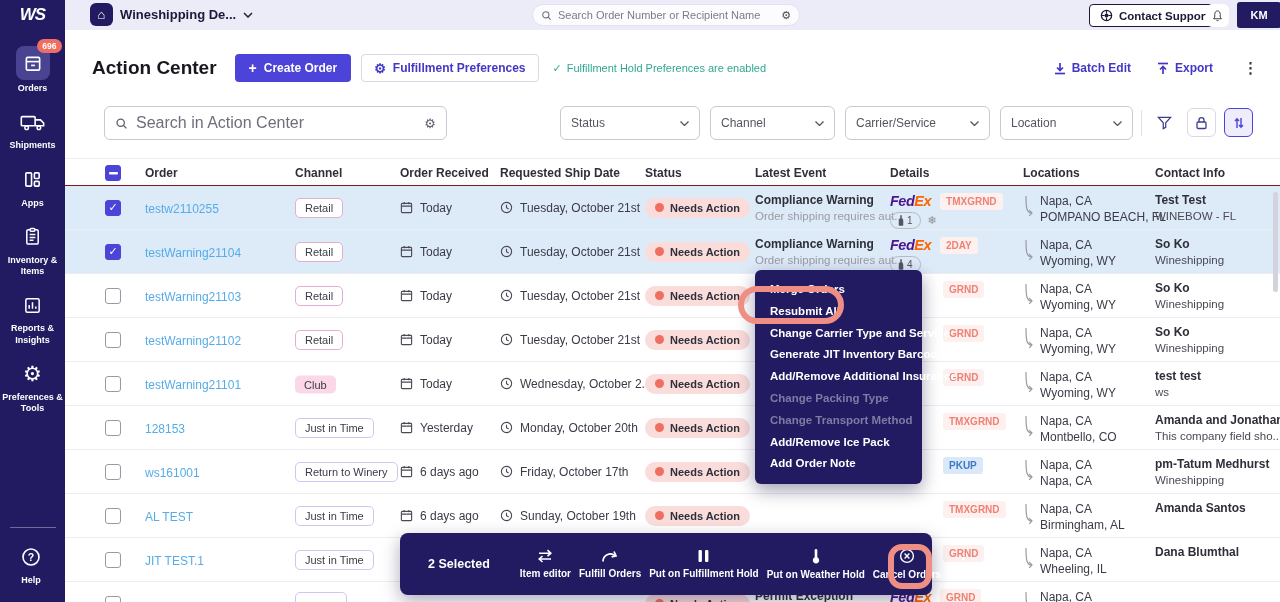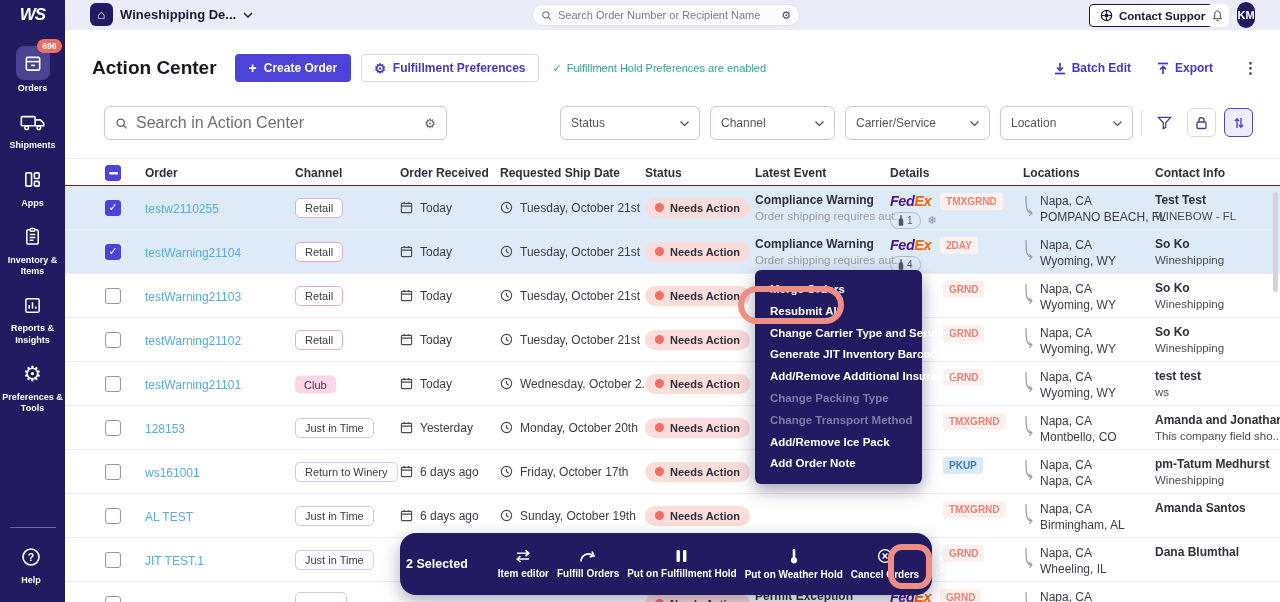--- a/index.html
+++ b/index.html
@@ -22,21 +22,21 @@
   
   .topbar { position:absolute; left:65px; top:0; width:1215px; height:30px; background:var(--topbar,#ecebf8); z-index:4; }
   .workspace { position:absolute; left:25px; top:3px; display:flex; align-items:center; gap:7px; cursor:pointer; }
   .home-sq { width:23px; height:23px; background:var(--navy,#221b61); border-radius:6px; display:flex; align-items:center; justify-content:center; color:#fff; font-size:13px; }
   .ws-name { font-size:13px; font-weight:bold; color:#1d1838; }
   .top-search { position:absolute; left:467px; top:4px; width:268px; height:22px; background:#fcfcfe; border:1px solid #e2e1ef; border-radius:12px; display:flex; align-items:center; padding:0 8px; gap:6px; color:#6f6f7c; }
   .top-search input { border:none; outline:none; background:transparent; flex:1; font-size:11px; color:#444; font-family:"Liberation Sans",sans-serif; }
   .top-search input::placeholder { color:#7c7c89; }
   .btn-contact { position:absolute; left:1024px; top:4px; height:23px; background:#fff; border:1.5px solid #1d1838; border-radius:4px; display:flex; align-items:center; gap:6px; padding:0 10px; font-size:11.5px; font-weight:bold; color:#1d1838; cursor:pointer; }
   .bell-btn { position:absolute; left:1141px; top:4px; width:23px; height:23px; background:#fff; border-radius:6px; display:flex; align-items:center; justify-content:center; cursor:pointer; }
-  .avatar { position:absolute; left:1172px; top:2px; width:18px; height:26px; background:var(--navy,#221b61); border-radius:12px; color:#fff; font-size:11px; font-weight:bold; display:flex; align-items:center; justify-content:center; cursor:pointer; }
+  .avatar { position:absolute; left:1172px; top:2px; width:44px; height:26px; background:var(--navy,#221b61); border-radius:3px; color:#fff; font-size:11px; font-weight:bold; display:flex; align-items:center; justify-content:center; cursor:pointer; }
 
   
   .page { position:absolute; left:65px; top:28px; width:1215px; height:580px; background:#fff; }
   .hdr { position:absolute; top:24px; left:27px; right:18px; height:32px; display:flex; align-items:center; }
   .page-title { font-size:19px; font-weight:bold; color:#17171f; margin-right:18px; }
   .btn-create { background:var(--accent,#4c43d8); color:#fff; border:none; border-radius:4px; height:28px; padding:0 14px; font-size:12px; font-weight:bold; display:flex; align-items:center; gap:7px; cursor:pointer; font-family:inherit; }
   .btn-pref { background:#fff; color:var(--accent2,#4338c5); border:1px solid #d9d9e6; border-radius:4px; height:28px; padding:0 12px; font-size:12px; font-weight:bold; display:flex; align-items:center; gap:7px; margin-left:10px; cursor:pointer; font-family:inherit; }
   .hold-notice { color:var(--teal,#2fa795); font-size:11px; margin-left:14px; display:flex; align-items:center; gap:5px; }
   .hdr-right { margin-left:auto; display:flex; align-items:center; gap:26px; }
   .text-btn { display:flex; align-items:center; gap:6px; color:var(--accent2,#4338c5); font-size:12px; font-weight:bold; cursor:pointer; }
@@ -95,21 +95,21 @@
   .loc-lines { font-size:12px; color:#3b3b47; line-height:1.3; }
   .ct-name { font-size:12px; font-weight:bold; color:#2f2f3a; }
   .ct-sub { font-size:11.5px; color:#4a4a55; }
 
   
   .ctx-menu { position:absolute; left:755px; top:270px; width:167px; background:var(--navy,#221b61); border-radius:6px; padding:9px 0; z-index:22; box-shadow:0 6px 18px rgba(20,15,60,.4); }
   .menu-item { color:#fff; font-size:11.5px; font-weight:bold; padding:4px 15px; line-height:1.2; cursor:pointer; white-space:nowrap; }
   .menu-item.disabled { color:#807ba4; cursor:default; }
 
   
-  .action-bar { position:absolute; left:400px; top:533px; width:532px; height:62px; background:var(--navy,#221b61); border-radius:16px; z-index:21; display:flex; align-items:center; padding:0 12px 0 6px; box-shadow:0 6px 18px rgba(20,15,60,.35); }
+  .action-bar { position:absolute; left:400px; top:533px; width:532px; height:62px; background:var(--navy,#221b61); border-radius:8px; z-index:21; display:flex; align-items:center; padding:0 12px 0 28px; box-shadow:0 6px 18px rgba(20,15,60,.35); }
   .sel-count { color:#fff; font-size:12.5px; font-weight:bold; margin-right:16px; white-space:nowrap; }
   .bar-div { width:1px; height:38px; background:rgba(255,255,255,.35); margin-right:10px; }
   .bar-items { flex:1; display:flex; align-items:center; justify-content:space-between; }
   .bar-item { display:flex; flex-direction:column; align-items:center; gap:5px; cursor:pointer; padding:0 4px; }
   .bar-label { color:#fff; font-size:10px; font-weight:bold; white-space:nowrap; }
   .bar-kebab { color:#fff; font-size:17px; font-weight:bold; padding:4px 10px; cursor:pointer; }
 
   
   .ring { position:absolute; border:6px solid var(--ring,#ef8e85); z-index:30; pointer-events:none; }
   .ring1 { left:738px; top:286px; width:106px; height:38px; border-radius:19px; }

